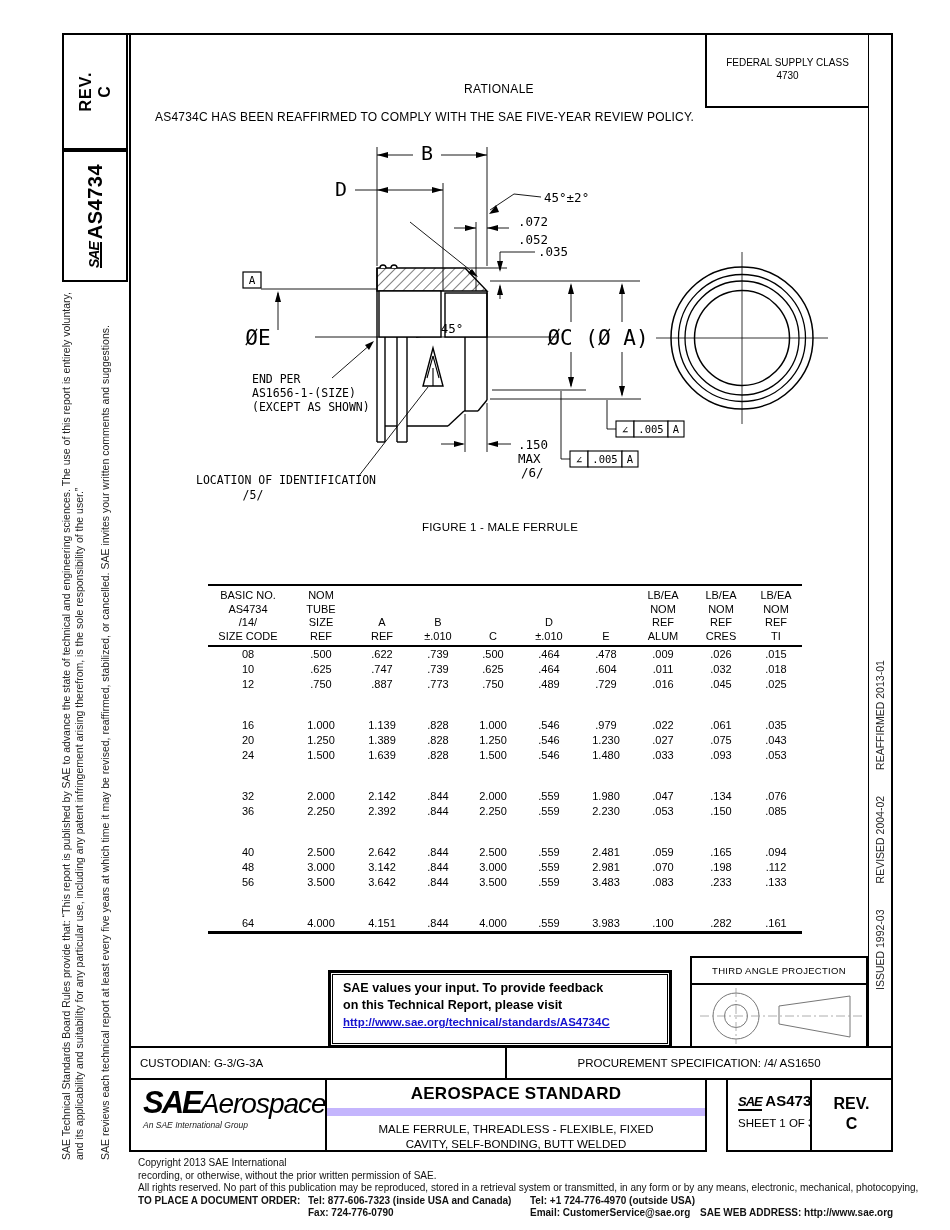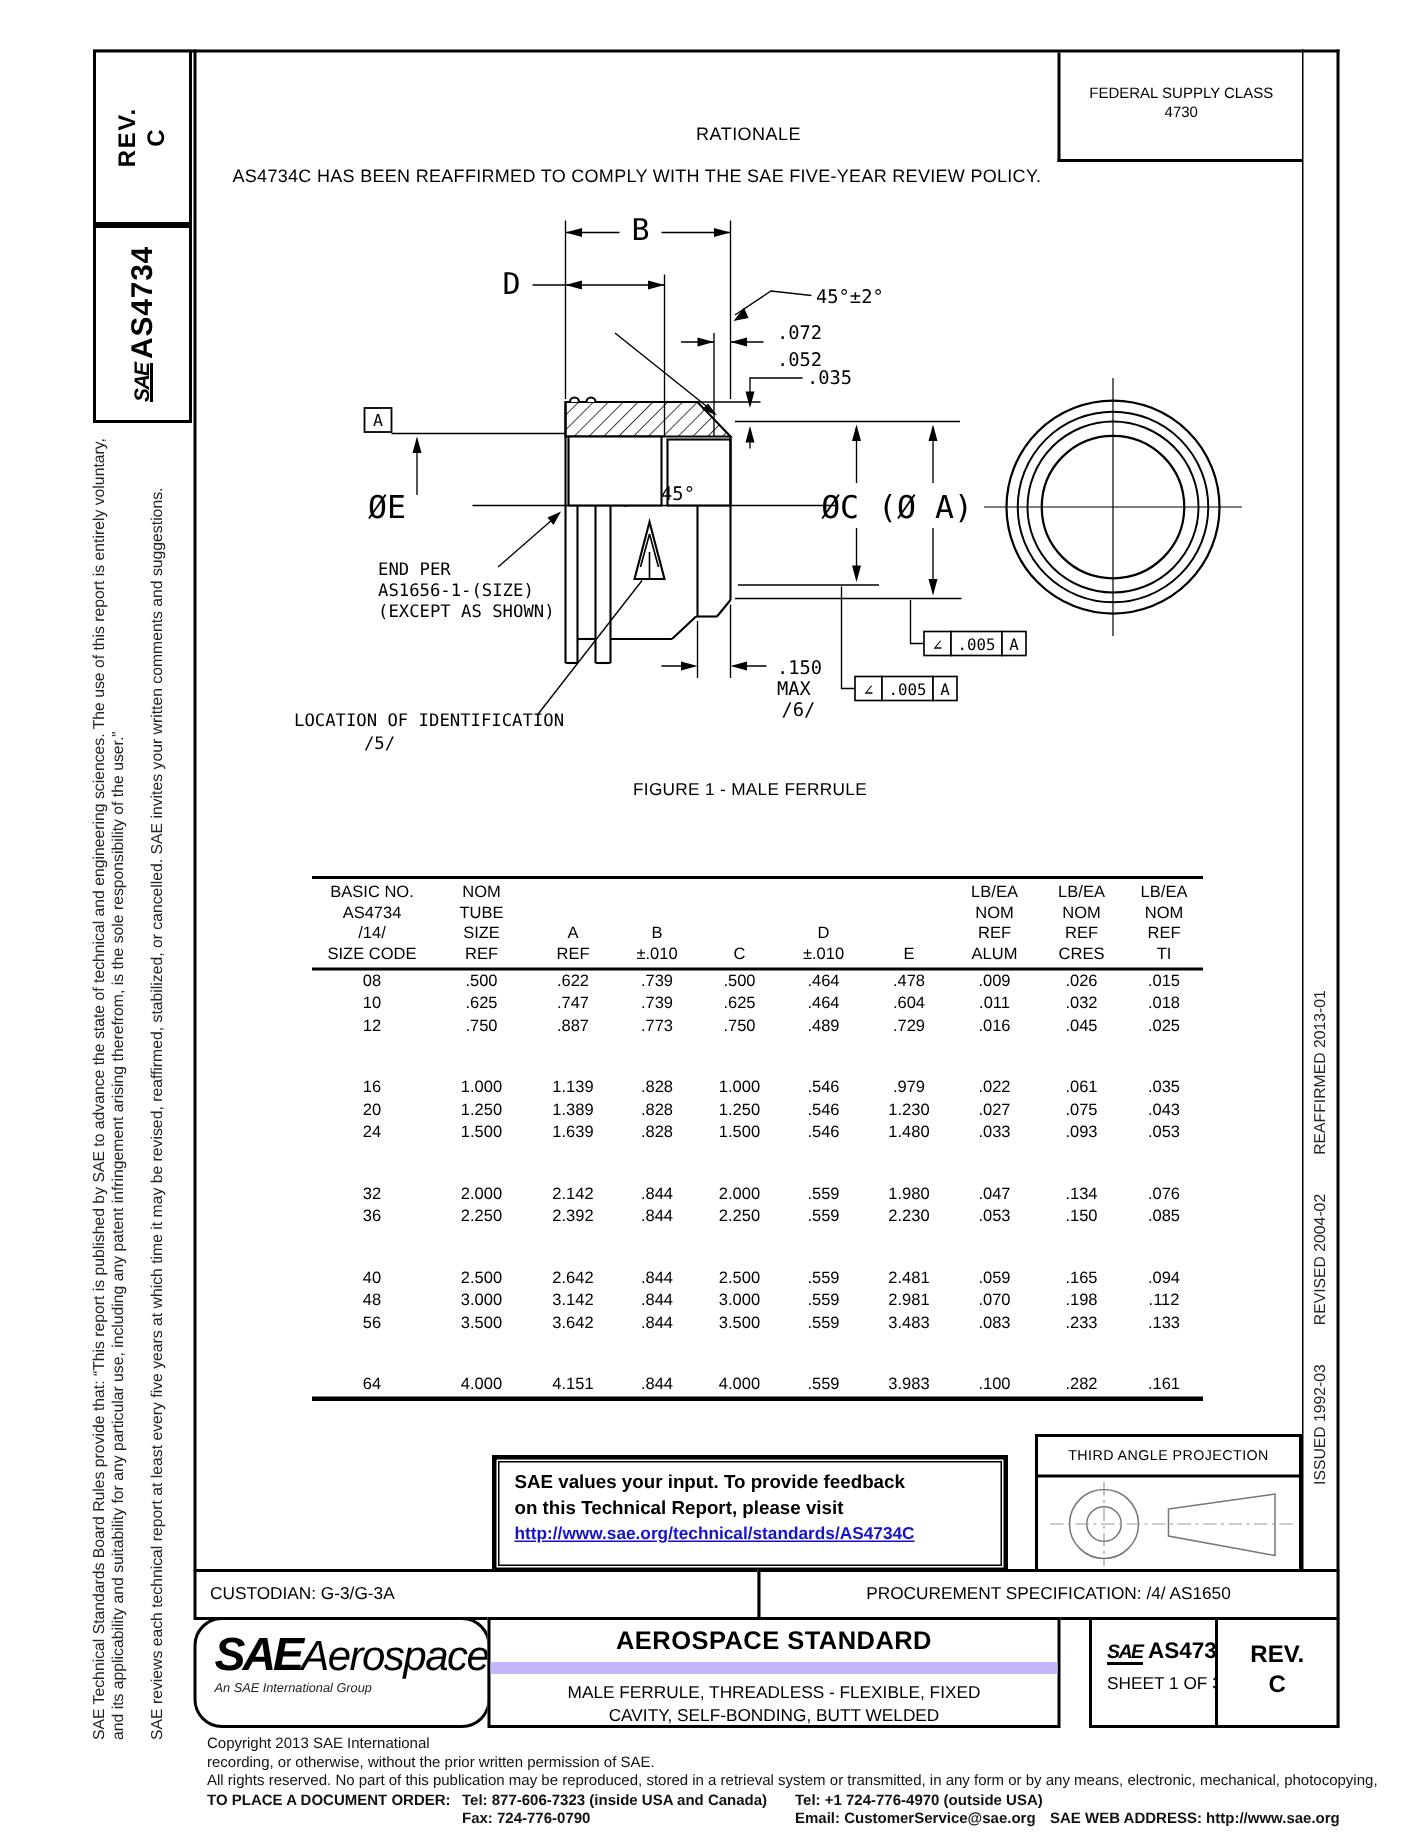--- a/index.html
+++ b/index.html
@@ -58,21 +58,21 @@
               line-height:25px;letter-spacing:0.3px;}
 
   
   .cust-cell{position:absolute;left:129px;top:1046px;width:378px;height:34px;border:2px solid #000;
              box-sizing:border-box;font-size:11.5px;line-height:30px;padding-left:9px;background:#fff;}
   .proc-cell{position:absolute;left:505px;top:1046px;width:388px;height:34px;border:2px solid #000;
              box-sizing:border-box;font-size:11.5px;line-height:30px;text-align:center;background:#fff;}
 
   
   .tb-cell{position:absolute;border:2px solid #000;box-sizing:border-box;background:#fff;}
-  .tb-logo{left:129px;top:1078px;width:198px;height:74px;padding:8px 0 0 12px;border-radius:19px;}
+  .tb-logo{left:129px;top:1078px;width:198px;height:74px;padding:8px 0 0 12px;}
   .logo-sae{font-weight:bold;font-style:italic;font-size:31px;letter-spacing:-2px;line-height:30px;}
   .logo-word{font-style:italic;font-size:28px;letter-spacing:-1px;}
   .logo-sub{font-style:italic;font-size:8.5px;color:#222;margin-top:0px;}
   .tb-center{left:325px;top:1078px;width:382px;height:74px;text-align:center;}
   .tb-center .std{height:28px;border-bottom:8px solid #c4b5fd;font-weight:bold;font-size:17px;
                   line-height:28px;letter-spacing:0.3px;}
   .tb-center .desc{font-size:11.5px;line-height:15px;padding-top:6px;}
   .tb-doc{left:726px;top:1078px;width:107px;height:74px;padding:12px 0 0 10px;}
   .tb-doc .docnum{font-size:15px;font-weight:bold;}
   .tb-doc .docnum .sae-glyph{font-size:13px;}

